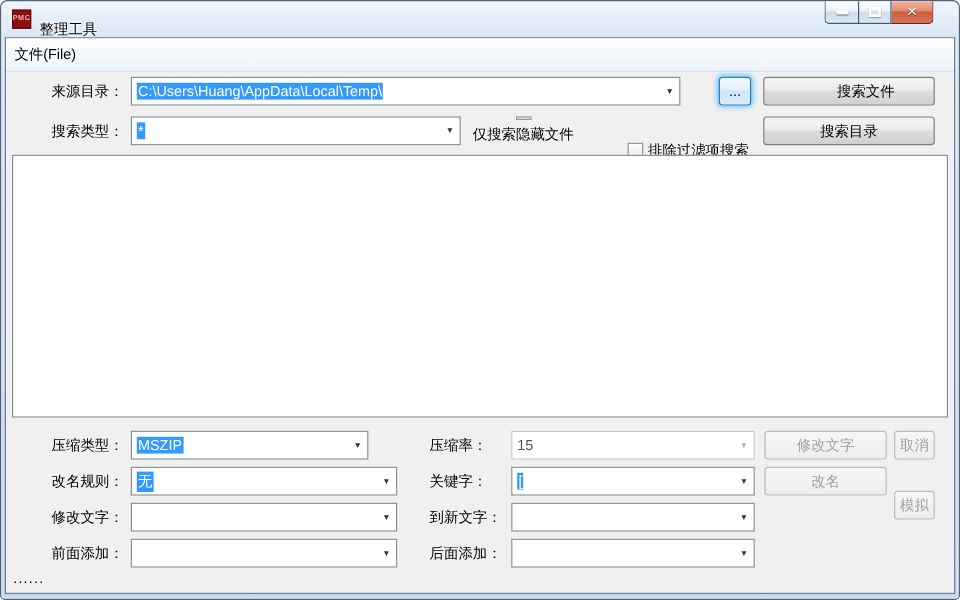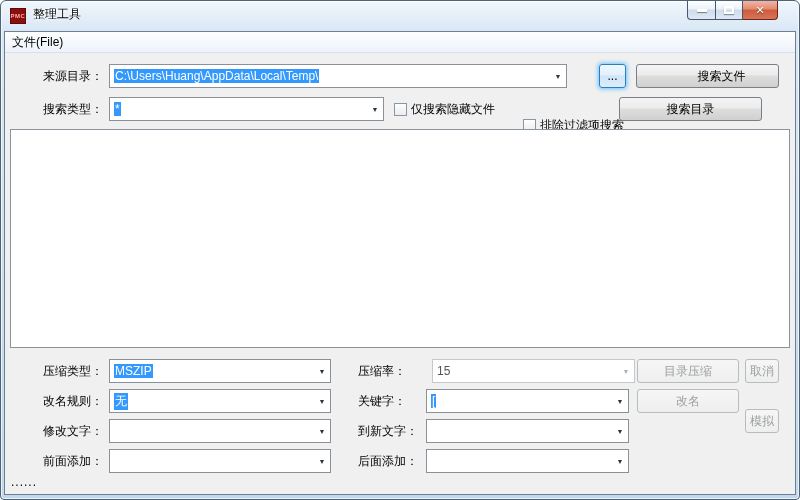--- a/index.html
+++ b/index.html
@@ -9,44 +9,44 @@
     font-family:"Liberation Sans","DejaVu Sans",sans-serif;font-size:12px;color:#000;
     background:linear-gradient(180deg,#f0f6fc 0%,#d9e7f5 6%,#c3d8ec 100%);
     border:1px solid #4f6377;border-radius:6px 6px 4px 4px;
     box-shadow:inset 0 0 0 1px rgba(255,255,255,.65);
     overflow:hidden;
   }
   
   .titlebar{position:absolute;left:0;top:0;right:0;height:30px;}
   .app-icon{position:absolute;left:9px;top:7px;width:16px;height:16px;background:#8a0f0f;border:1px solid #5e0808;
     color:#ffb3a6;font-size:6px;font-weight:bold;display:flex;align-items:center;justify-content:center;letter-spacing:.5px;}
-  .title{position:absolute;left:32px;top:5px;height:16px;line-height:16px;color:#000;text-shadow:0 0 3px #fff,0 0 3px #fff;}
+  .title{position:absolute;left:32px;top:15px;height:16px;line-height:16px;color:#000;text-shadow:0 0 3px #fff,0 0 3px #fff;}
   .win-controls{position:absolute;top:0;right:21px;display:flex;}
   .winbtn{height:19px;border:1px solid #46586c;border-top:none;display:flex;align-items:center;justify-content:center;
     background:linear-gradient(180deg,rgba(255,255,255,.95) 0%,rgba(233,241,249,.8) 45%,rgba(198,213,228,.75) 50%,rgba(222,233,244,.9) 100%);}
   .winbtn.min{width:28px;border-radius:0 0 0 4px;border-right:none;}
   .winbtn.max{width:28px;}
   .winbtn.close{width:35px;border-radius:0 0 4px 0;border-left:none;
     background:linear-gradient(180deg,#f4b5a4 0%,#e28a6f 45%,#cf5a3a 50%,#d6755b 100%);border-color:#6e2413;}
   .glyph-min{width:10px;height:3px;background:#fff;box-shadow:0 1px 1px rgba(0,0,0,.45);}
   .glyph-max{width:10px;height:8px;border:2px solid #fff;box-shadow:0 1px 1px rgba(0,0,0,.35);}
   .glyph-close{color:#fff;font-size:11px;font-weight:bold;text-shadow:0 1px 1px rgba(0,0,0,.5);line-height:1;}
   
   .client{position:absolute;left:3px;right:3px;top:30px;bottom:4px;background:#f0f0f0;border:1px solid #6d7f93;}
-  .menubar{position:absolute;left:4px;right:4px;top:31px;height:21px;background:linear-gradient(180deg,#fdfeff,#edf3fa);
+  .menubar{position:absolute;left:4px;right:4px;top:31px;height:28px;background:linear-gradient(180deg,#fdfeff,#edf3fa);
     border-bottom:1px solid #d8e0ea;display:flex;align-items:center;}
   .menu-item{padding:0 7px;height:21px;line-height:21px;}
   
   .ui{position:absolute;inset:0;}
   .label{position:absolute;height:24px;line-height:24px;white-space:nowrap;margin-left:12px;}
   .combo{position:absolute;height:24px;background:#fff;border:1px solid #899299;display:flex;align-items:center;
     padding:0 0 0 4px;overflow:hidden;white-space:nowrap;}
   .combo .arr{margin-left:auto;min-width:16px;align-self:stretch;display:flex;align-items:center;justify-content:center;
     font-size:7px;color:#333;}
-  .combo.disabled{border-color:#c6c9cc;color:#555;margin-left:6px;}
+  .combo.disabled{border-color:#c6c9cc;color:#555;}
   .combo.disabled .arr{color:#aeb1b5;}
   .sel{background:#3399ff;color:#fff;padding:0 1px;}
   .btn{position:absolute;height:24px;border:1px solid #777f88;border-radius:3px;font-family:inherit;font-size:12px;color:#000;
     background:linear-gradient(180deg,#f4f4f4 0%,#ececec 45%,#dedede 50%,#d0d0d0 100%);
     display:flex;align-items:center;justify-content:center;padding:0;}
   .btn.glow{border-color:#2a7fbf;box-shadow:0 0 4px 1px #66c2ff;
     background:linear-gradient(180deg,#f0f8ff 0%,#e2f0fb 45%,#cfe5f7 50%,#dcedf9 100%);}
   .btn.disabled{border-color:#b7bcbf;background:linear-gradient(180deg,#f6f6f6,#eeeeee);color:#9da0a2;}
   .check{position:absolute;height:24px;display:flex;align-items:center;gap:4px;white-space:nowrap;}
   .checkbox{width:13px;height:13px;background:linear-gradient(180deg,#fefefe,#e9ecef);border:1px solid #8a97a3;}
@@ -90,43 +90,43 @@
       <span class="arr">▼</span>
     </div>
     <button class="btn glow" style="left:598px;top:63px;width:27px;">...</button>
     <button class="btn" style="left:635px;top:63px;width:143px;padding-left:28px;">搜索文件</button>
 
     <span class="label" style="left:30px;top:96px;">搜索类型：</span>
     <div class="combo" style="left:108px;top:96px;width:275px;">
       <span class="sel">*</span>
       <span class="arr">▼</span>
     </div>
-    <label class="check" style="left:393px;top:96px;">
+    <label class="check" style="left:393px;top:96px;flex-direction:column;">
       <span class="checkbox"></span>
       <span>仅搜索隐藏文件</span>
     </label>
     <label class="check" style="left:522px;top:112px;">
       <span class="checkbox"></span>
       <span>排除过滤项搜索</span>
     </label>
-    <button class="btn" style="left:618px;top:96px;width:143px;font-family:Liberation Mono, monospace;">搜索目录</button>
+    <button class="btn" style="left:635px;top:96px;width:143px;font-family:Liberation Mono, monospace;">搜索目录</button>
 
     <div class="listarea"></div>
 
     <span class="label" style="left:30px;top:358px;">压缩类型：</span>
-    <div class="combo" style="left:108px;top:358px;width:222px;">
+    <div class="combo" style="left:108px;top:358px;width:198px;">
       <span class="sel">MSZIP</span>
       <span class="arr">▼</span>
     </div>
     <span class="label" style="left:345px;top:358px;">压缩率：</span>
     <div class="combo disabled" style="left:425px;top:358px;width:203px;">
       <span>15</span>
       <span class="arr">▼</span>
     </div>
-    <button class="btn disabled" style="left:636px;top:358px;width:102px;">目录压缩</button>
+    <button class="btn disabled" style="left:636px;top:358px;width:102px;">修改文字</button>
     <button class="btn disabled" style="left:744px;top:358px;width:34px;">取消</button>
 
     <span class="label" style="left:30px;top:388px;">改名规则：</span>
     <div class="combo" style="left:108px;top:388px;width:222px;">
       <span class="sel">无</span>
       <span class="arr">▼</span>
     </div>
     <span class="label" style="left:345px;top:388px;">关键字：</span>
     <div class="combo" style="left:425px;top:388px;width:203px;">
       <span class="sel">[</span>

